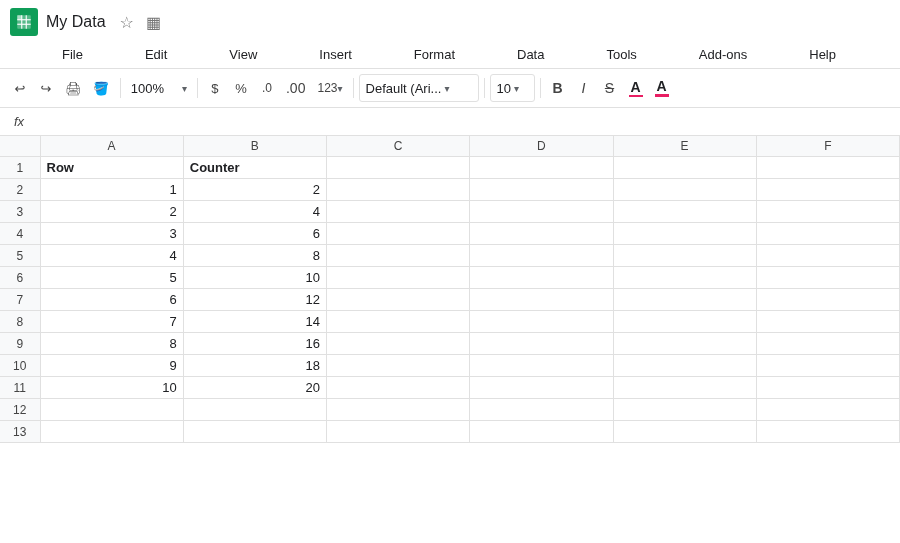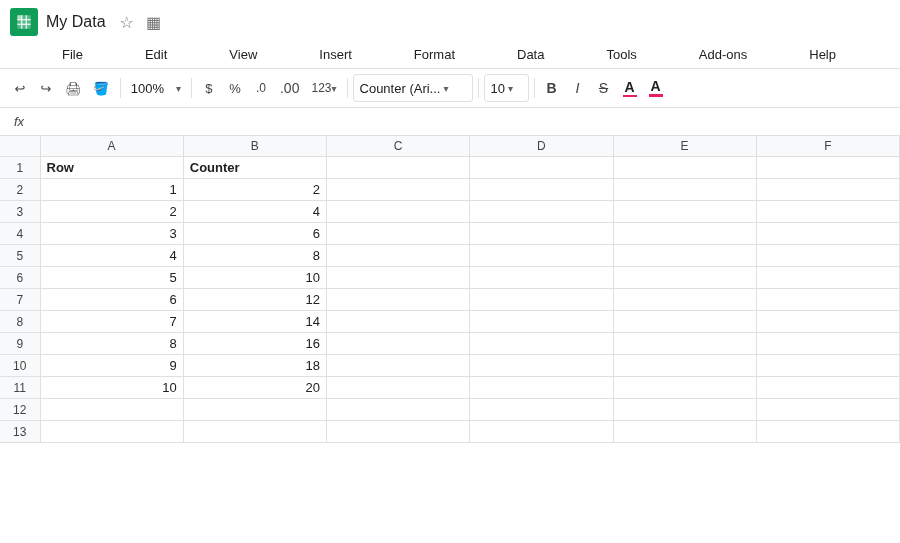--- a/index.html
+++ b/index.html
@@ -30,21 +30,21 @@
     #toolbar {
       display: flex; align-items: center; padding: 3px 8px; height: 40px; gap: 2px;
       border-top: 1px solid #e0e0e0; border-bottom: 1px solid #e0e0e0; background: #fff;
     }
     .tb-btn {
       display: flex; align-items: center; justify-content: center;
       padding: 3px 5px; cursor: pointer; border-radius: 3px; color: #444; font-size: 13px;
       min-width: 24px; height: 28px;
     }
     .tb-sep { width: 1px; height: 20px; background: #e0e0e0; margin: 0 3px; }
-    .tb-zoom { display: flex; align-items: center; gap: 12px; font-size: 13px; color: #202124; cursor: pointer; padding: 2px 5px; border-radius: 3px; }
+    .tb-zoom { display: flex; align-items: center; gap: 18px; font-size: 13px; color: #202124; cursor: pointer; padding: 2px 5px; border-radius: 3px; }
     .dropdown-arrow { font-size: 10px; color: #5f6368; }
     .tb-font-select {
       display: flex; align-items: center; gap: 3px; font-size: 13px; color: #202124;
       cursor: pointer; padding: 2px 6px; border-radius: 3px; border: 1px solid #e0e0e0;
       height: 28px; min-width: 120px;
     }
     .tb-font-size {
       display: flex; align-items: center; gap: 3px; font-size: 13px; color: #202124;
       cursor: pointer; padding: 2px 6px; border-radius: 3px; border: 1px solid #e0e0e0;
       height: 28px; min-width: 45px;
@@ -149,21 +149,21 @@
   </div>
   <div class="tb-btn">
     <span style="font-size:14px;">.00</span>
   </div>
   <div class="tb-btn">
     <span style="font-size:12px;">123</span>
     <span class="dropdown-arrow">▾</span>
   </div>
   <div class="tb-sep"></div>
   <div class="tb-font-select">
-    <span>Counter (Ari...</span>
+    <span>Default (Ari...</span>
     <span class="dropdown-arrow">▾</span>
   </div>
   <div class="tb-sep"></div>
   <div class="tb-font-size">
     <span>10</span>
     <span class="dropdown-arrow">▾</span>
   </div>
   <div class="tb-sep"></div>
   <div class="tb-btn tb-bold">B</div>
   <div class="tb-btn tb-italic">I</div>

